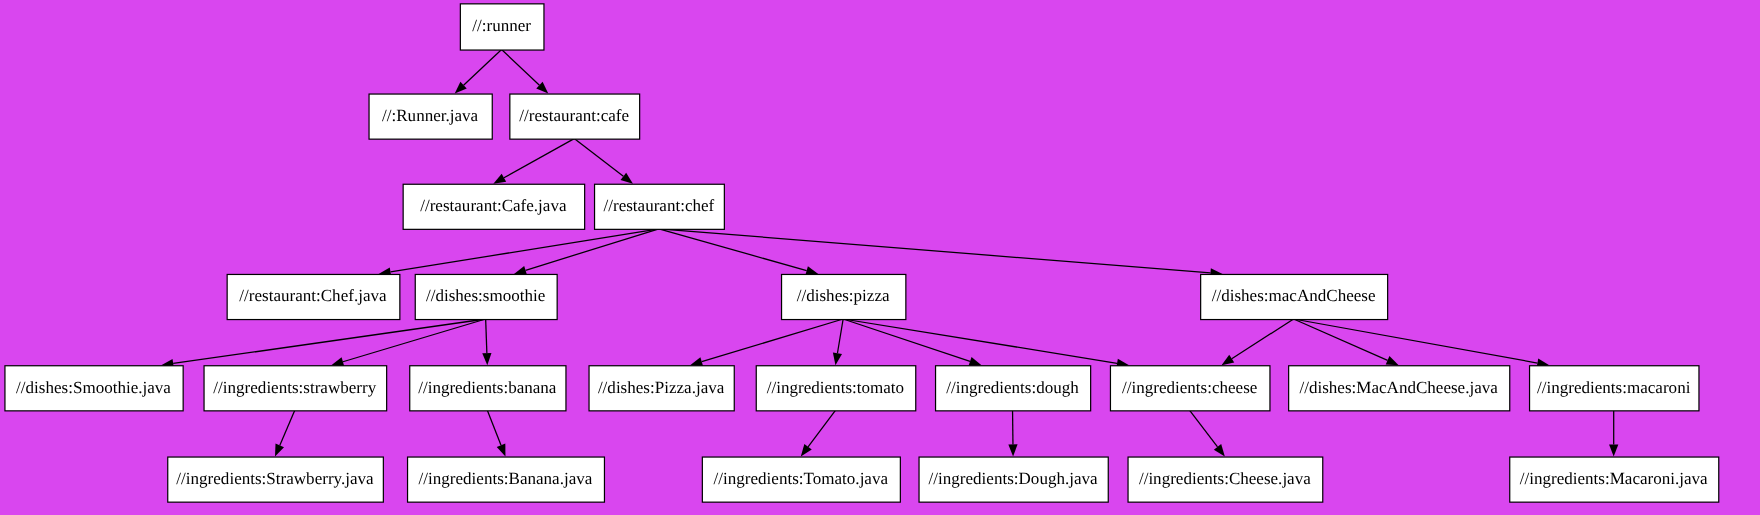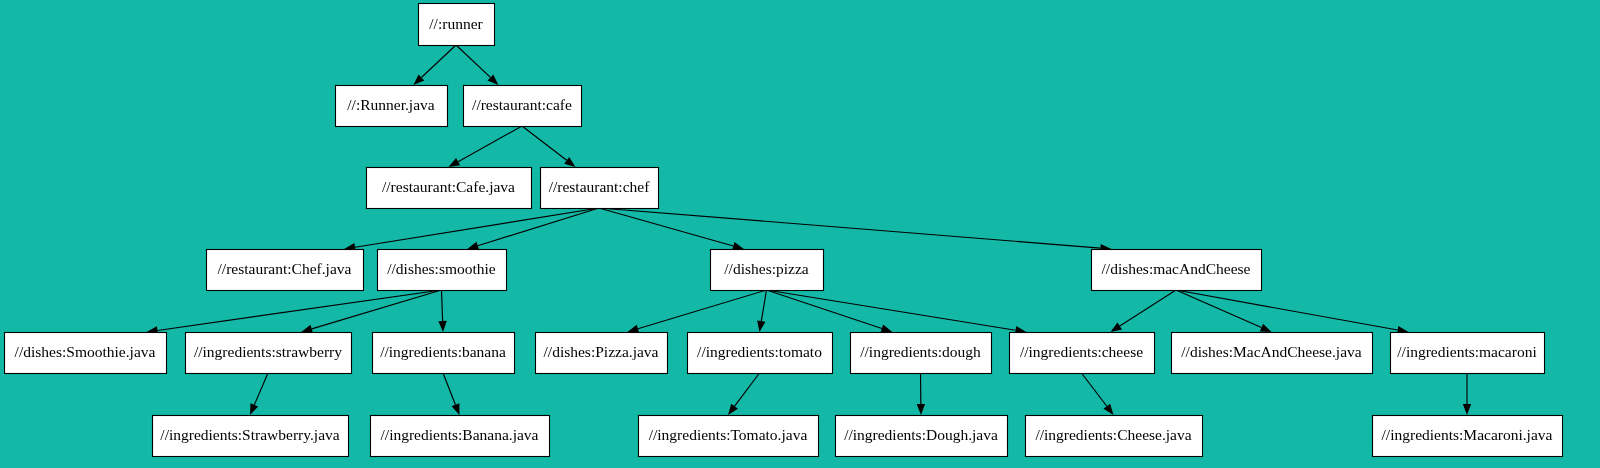--- a/index.html
+++ b/index.html
@@ -4,21 +4,21 @@
 <style>
   html, body {
     margin: 0;
     padding: 0;
     background: #ffffff;
   }
   #graph-root {
     position: relative;
     width: 1600px;
     height: 468px;
-    background: #14b8a6;
+    background: #d946ef;
     font-family: "Liberation Serif", "DejaVu Serif", serif;
     overflow: hidden;
   }
   svg#graph-canvas {
     position: absolute;
     top: 0;
     left: 0;
     width: 1600px;
     height: 468px;
     display: block;

